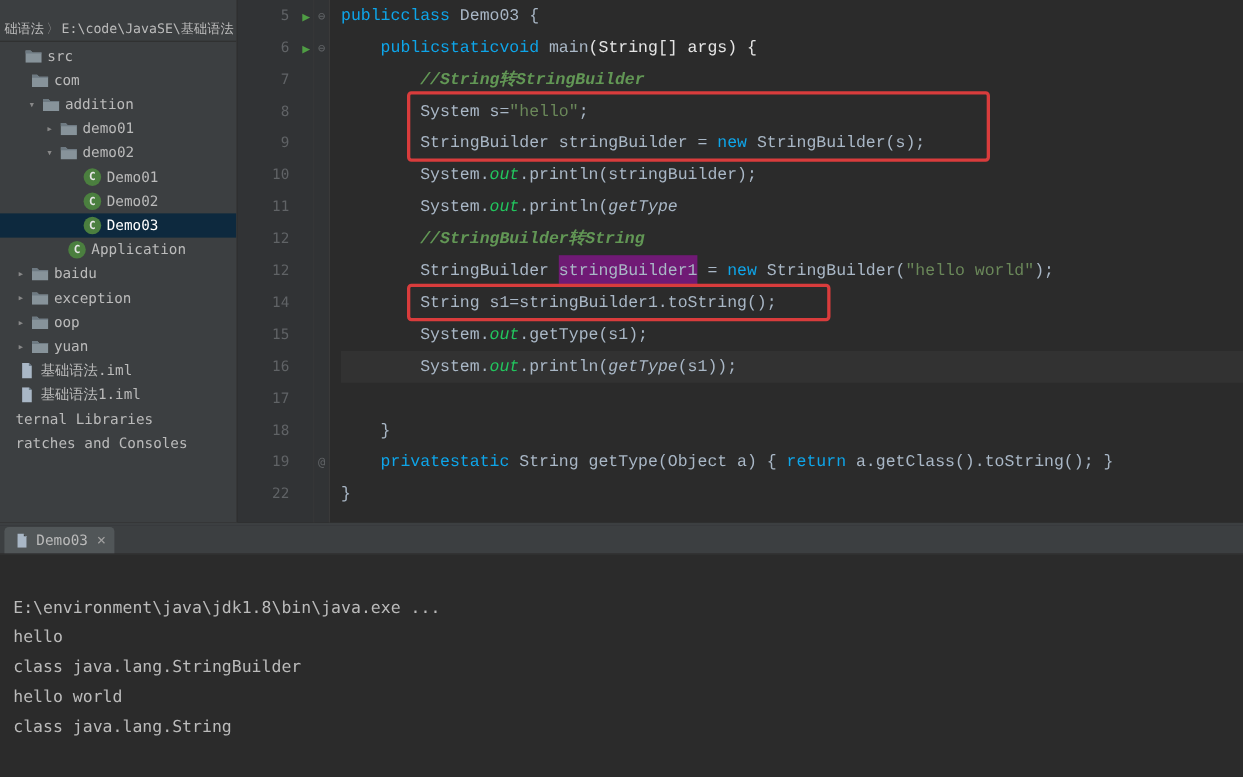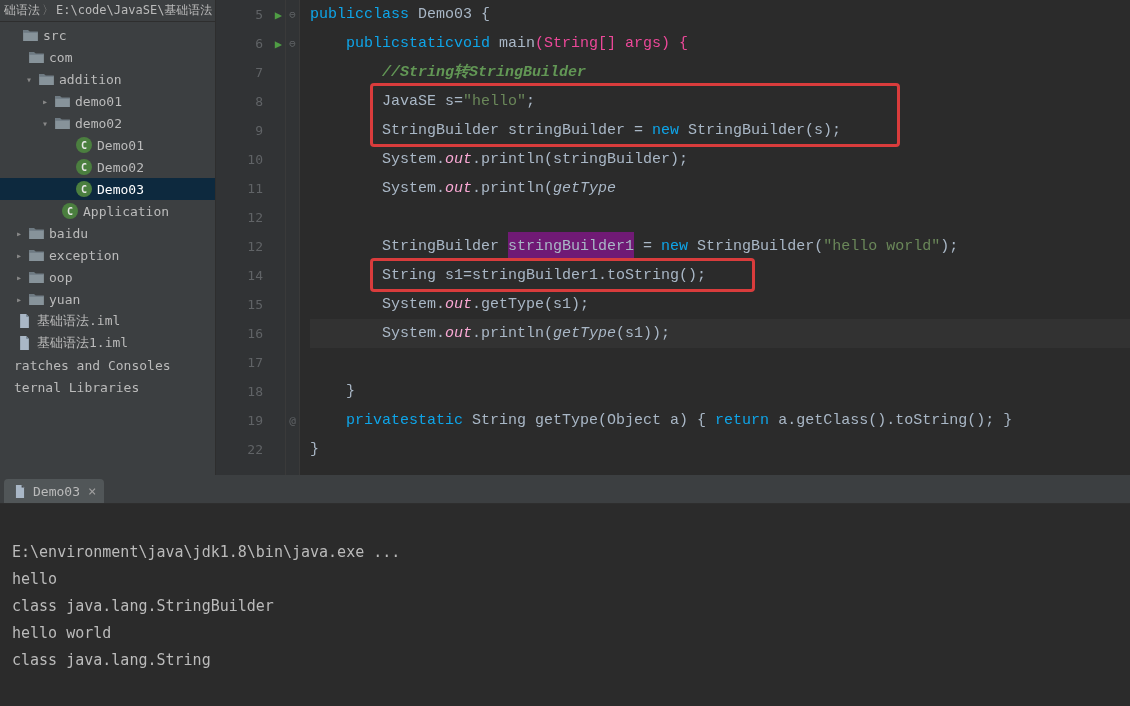--- a/index.html
+++ b/index.html
@@ -1,21 +1,21 @@
 <!DOCTYPE html>
 <html><head>
 <meta charset="utf-8">
 <style>
   * { margin:0; padding:0; box-sizing:border-box; }
   html,body { width:1130px; height:706px; background:#2b2b2b; font-family:"Consolas","Monaco",monospace; font-size:13px; color:#a9b7c6; overflow:hidden; }
   .root { display:flex; flex-direction:column; width:100%; height:100%; }
   .top { display:flex; flex:0 0 475px; }
   
   .sidebar { width:216px; background:#3c3f41; border-right:1px solid #2e2e2e; display:flex; flex-direction:column; overflow:hidden; }
-  .breadcrumb { height:22px; display:flex; align-items:center; padding:0 4px; border-bottom:1px solid #2e2e2e; font-size:12px; color:#bbbbbb; white-space:nowrap; overflow:hidden; }
+  .breadcrumb { height:22px; display:flex; align-items:center; padding:0 4px; border-bottom:1px solid #2e2e2e; font-size:12px; color:#bbbbbb; white-space:nowrap; overflow:hidden;margin-top:16px; }
   .breadcrumb .sep { margin:0 2px; color:#888; }
   .tree { flex:1; overflow:hidden; padding-top:2px; }
   .tree-row { display:flex; align-items:center; height:22px; font-size:13px; color:#bbbbbb; white-space:nowrap; cursor:pointer; }
   .tree-row.selected { background:#0d293e; color:#ffffff; }
   .arrow { width:10px; display:inline-flex; justify-content:center; color:#888; font-size:10px; margin-right:4px; }
   .ico { width:16px; height:16px; display:inline-flex; align-items:center; justify-content:center; margin-right:5px; border-radius:2px; font-size:10px; }
   .ico.folder { }
   .ico.folder svg { width:15px; height:12px; }
   .ico.class { background:#4b7f3f; color:#e6e6e6; border-radius:50%; font-weight:bold; }
   .ico.file { }
@@ -28,23 +28,23 @@
   .gline.run::after { content:"▶"; color:#4f9d44; position:absolute; right:3px; font-size:12px; }
   .marg { width:14px; background:#313335; border-right:1px solid #3a3a3a; }
   .marg div { height:29px; display:flex; align-items:center; justify-content:center; color:#606366; font-size:11px; }
   .code { flex:1; padding-left:10px; font-family:"Consolas","Courier New",monospace; font-size:15px; line-height:29px; position:relative; }
   .cline { height:29px; white-space:pre; display:flex; align-items:center; }
   .hl-line { background:#323232; }
   
   .kw { color:#0ea5e9; }
   .str { color:#6a8759; }
   .cm { color:#629755; font-weight:bold; font-style:italic; }
-  .fld { color:#f9a8d4; font-style:italic; }
+  .fld { color:#22c55e; font-style:italic; }
   .it { font-style:italic; }
-  .param { color:#ec4899; }
+  .param { color:#e5e5e5; }
   .sel { background:#701a75; }
   
   .redbox { position:absolute; border:3px solid #d93c3c; border-radius:4px; pointer-events:none; }
   
   .console-wrap { flex:1; display:flex; flex-direction:column; border-top:3px solid #3c3f41; background:#2b2b2b; }
   .tabbar { height:26px; background:#3c3f41; display:flex; align-items:flex-end; border-bottom:1px solid #2e2e2e; padding-left:4px; }
   .tab { display:flex; align-items:center; height:24px; padding:0 8px; background:#515658; color:#bbbbbb; border-top-left-radius:4px; border-top-right-radius:4px; margin-right:2px; }
   .tab .ico.file svg { width:12px; height:13px; }
   .tab .close { margin-left:8px; color:#a0a0a0; font-size:14px; }
   .console { flex:1; padding:8px 12px; font-family:"Consolas",monospace; font-size:15px; line-height:27px; white-space:pre; color:#bbbbbb; position:relative; }
@@ -204,26 +204,26 @@
               <svg viewBox="0 0 14 16">
                 <path fill="#a9b7c6" d="M2 0h7l3 3v13H2z"></path>
                 <path fill="#6a7a86" d="M9 0v3h3z"></path>
               </svg>
             </span>
             <span>基础语法1.iml</span>
           </div>
           <div class="tree-row">
             <span class="pad" style="width: 0px;"></span>
             <span class="arrow"></span>
+            <span>ternal Libraries</span>
+          </div>
+          <div class="tree-row">
+            <span class="pad" style="width: 0px;"></span>
+            <span class="arrow"></span>
             <span>ratches and Consoles</span>
-          </div>
-          <div class="tree-row">
-            <span class="pad" style="width: 0px;"></span>
-            <span class="arrow"></span>
-            <span>ternal Libraries</span>
           </div>
         </div>
     </div>
 
     <div class="editor">
       <div class="gutter" id="gutter">
           <div class="gline run">5</div>
           <div class="gline run">6</div>
           <div class="gline">7</div>
           <div class="gline">8</div>
@@ -259,29 +259,29 @@
           <div></div>
         </div>
       <div class="code" id="code">
 
         <div class="cline"><span></span><span class="kw">public</span> <span class="kw">class</span><span> Demo03 {</span></div>
 
         <div class="cline"><span>    </span><span class="kw">public</span> <span class="kw">static</span> <span class="kw">void</span><span> main</span><span class="param">(String[] args) {</span></div>
 
         <div class="cline"><span>        </span><span class="cm">//String转StringBuilder</span></div>
 
-        <div class="cline"><span>        </span><span>JavaSE s=</span><span class="str">"hello"</span><span>;</span></div>
+        <div class="cline"><span>        </span><span>System s=</span><span class="str">"hello"</span><span>;</span></div>
 
         <div class="cline"><span>        </span><span>StringBuilder stringBuilder = </span><span class="kw">new</span><span> StringBuilder(s);</span></div>
 
         <div class="cline"><span>        </span><span>System.</span><span class="fld">out</span><span>.println(stringBuilder);</span></div>
 
         <div class="cline"><span>        </span><span>System.</span><span class="fld">out</span><span>.println(</span><span class="it">getType</span></div>
 
-        <div class="cline"><span>        </span></div>
+        <div class="cline"><span>        </span><span class="cm">//StringBuilder转String</span></div>
 
         <div class="cline"><span>        </span><span>StringBuilder </span><span class="sel">stringBuilder1</span><span> = </span><span class="kw">new</span><span> StringBuilder(</span><span class="str">"hello world"</span><span>);</span></div>
 
         <div class="cline"><span>        </span><span>String s1=stringBuilder1.toString();</span></div>
 
         <div class="cline"><span>        </span><span>System.</span><span class="fld">out</span><span>.getType(s1);</span></div>
 
         <div class="cline hl-line"><span>        </span><span>System.</span><span class="fld">out</span><span>.println(</span><span class="it">getType</span><span>(s1));</span></div>
 
         <div class="cline"><span></span></div>

